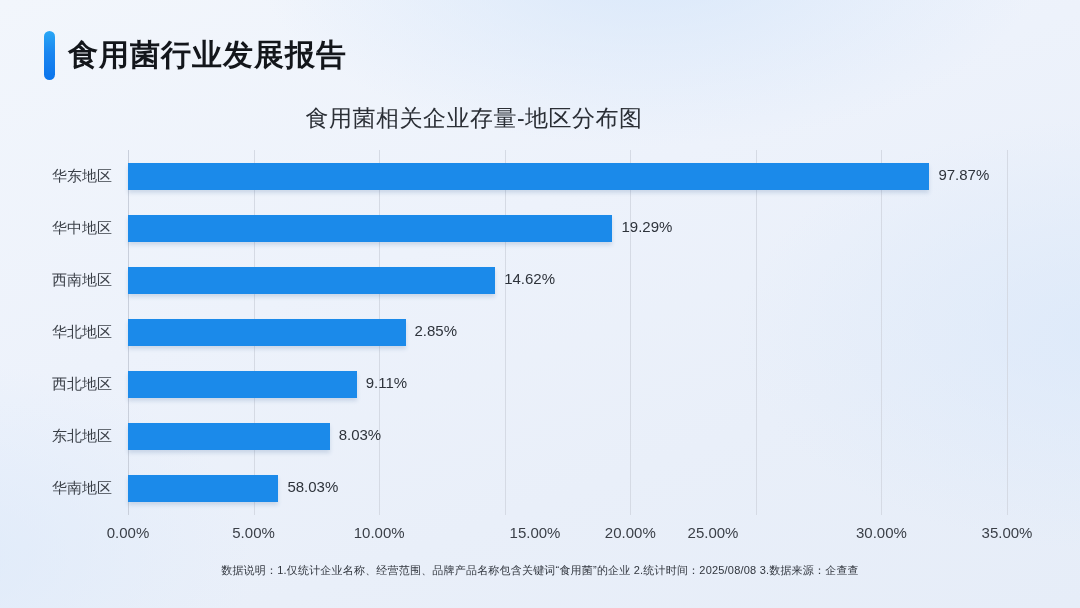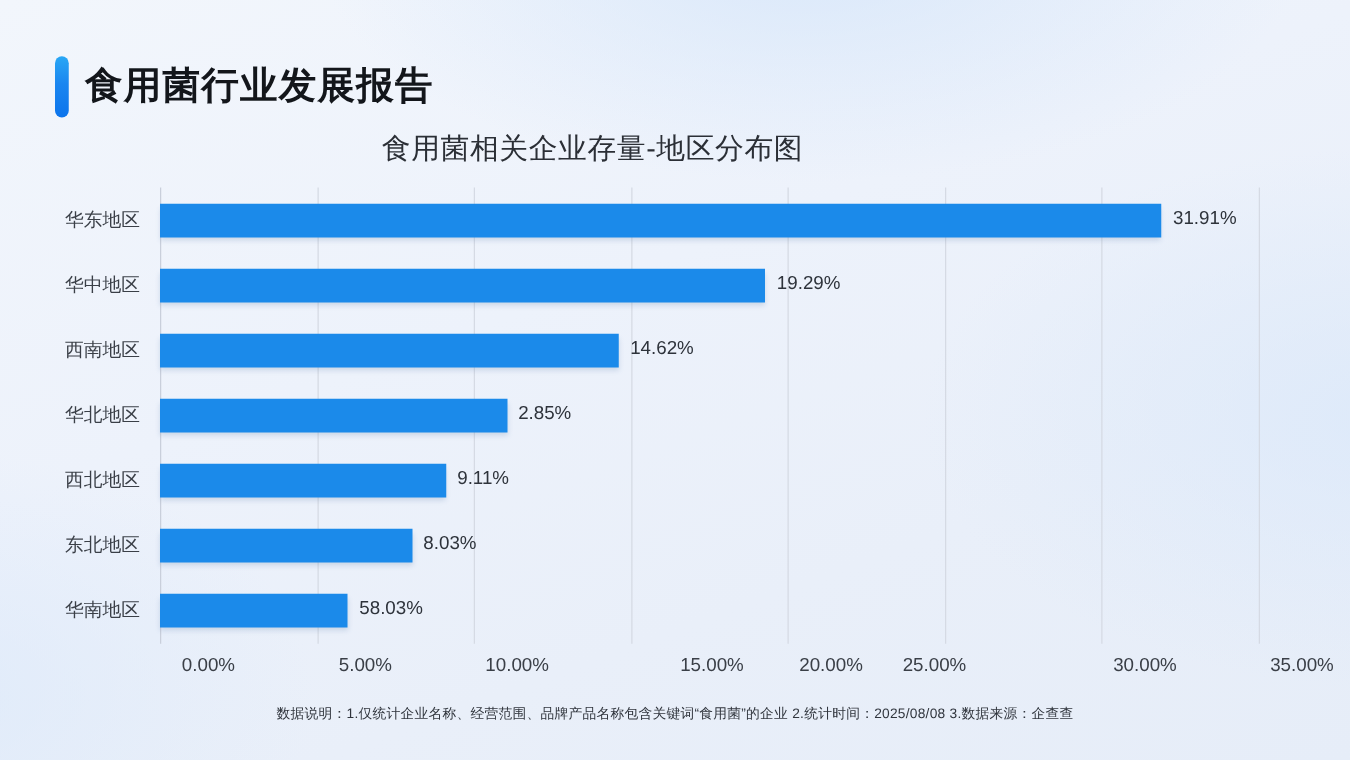--- a/index.html
+++ b/index.html
@@ -20,21 +20,21 @@
     background:
       radial-gradient(ellipse 560px 260px at 60% -6%, rgba(214,230,250,0.85) 0%, rgba(236,242,252,0) 70%),
       radial-gradient(ellipse 520px 300px at 103% 55%, rgba(218,232,250,0.75) 0%, rgba(238,243,252,0) 72%),
       radial-gradient(ellipse 420px 280px at -4% 92%, rgba(220,233,250,0.7) 0%, rgba(238,243,252,0) 70%),
       linear-gradient(160deg, #f2f6fc 0%, #edf2fb 40%, #e9eff9 70%, #e6edf8 100%);
   }
 
   
   .header {
     position: absolute;
-    left: 0; top: 18px;
+    left: 0; top: 4px;
     width: 1080px; height: 100px;
   }
   .accent-bar {
     position: absolute;
     left: 44px; top: 27px;
     width: 11px; height: 49px;
     border-radius: 6px;
     background: linear-gradient(180deg, #29a7f5 0%, #1a86f0 45%, #0b74ec 100%);
   }
   .report-title {
@@ -142,21 +142,21 @@
     font-size: 15px;
     color: #2e333b;
     white-space: nowrap;
   }
 
   .tick-label {
     position: absolute;
     top: 524px;
     width: 120px;
     margin-left: -60px;
-    text-align: right;
+    text-align: center;
     font-size: 15px;
     color: #3a3f47;
     white-space: nowrap;
   }
 
   
   .footnote {
     position: absolute;
     left: 0; top: 563px;
     width: 1080px;
@@ -205,21 +205,21 @@
         <div class="bar" style="width: 228.791px; background: rgb(27, 138, 234);"></div>
       </div>
       <div class="bar-row" style="top: 273.286px; width: 201.668px;">
         <div class="bar" style="width: 201.668px; background: rgb(27, 138, 234);"></div>
       </div>
       <div class="bar-row" style="top: 325.429px; width: 150.435px;">
         <div class="bar" style="width: 150.435px; background: rgb(27, 138, 234);"></div>
       </div>
     </div>
   <div id="labels-layer">
-      <div class="bar-value" style="left: 938.397px; top: 165.571px; position: absolute;">31.91%</div>
+      <div class="bar-value" style="left: 938.397px; top: 165.571px; position: absolute;">97.87%</div>
       <div class="cat-label" style="position: absolute; left: -8px; top: 166.571px; right: auto;">华东地区</div>
       <div class="bar-value" style="left: 621.455px; top: 217.714px; position: absolute;">19.29%</div>
       <div class="cat-label" style="position: absolute; left: -8px; top: 218.714px; right: auto;">华中地区</div>
       <div class="bar-value" style="left: 504.171px; top: 269.857px; position: absolute;">14.62%</div>
       <div class="cat-label" style="position: absolute; left: -8px; top: 270.857px; right: auto;">西南地区</div>
       <div class="bar-value" style="left: 414.513px; top: 322px; position: absolute;">2.85%</div>
       <div class="cat-label" style="position: absolute; left: -8px; top: 323px; right: auto;">华北地区</div>
       <div class="bar-value" style="left: 365.791px; top: 374.143px; position: absolute;">9.11%</div>
       <div class="cat-label" style="position: absolute; left: -8px; top: 375.143px; right: auto;">西北地区</div>
       <div class="bar-value" style="left: 338.668px; top: 426.286px; position: absolute;">8.03%</div>

